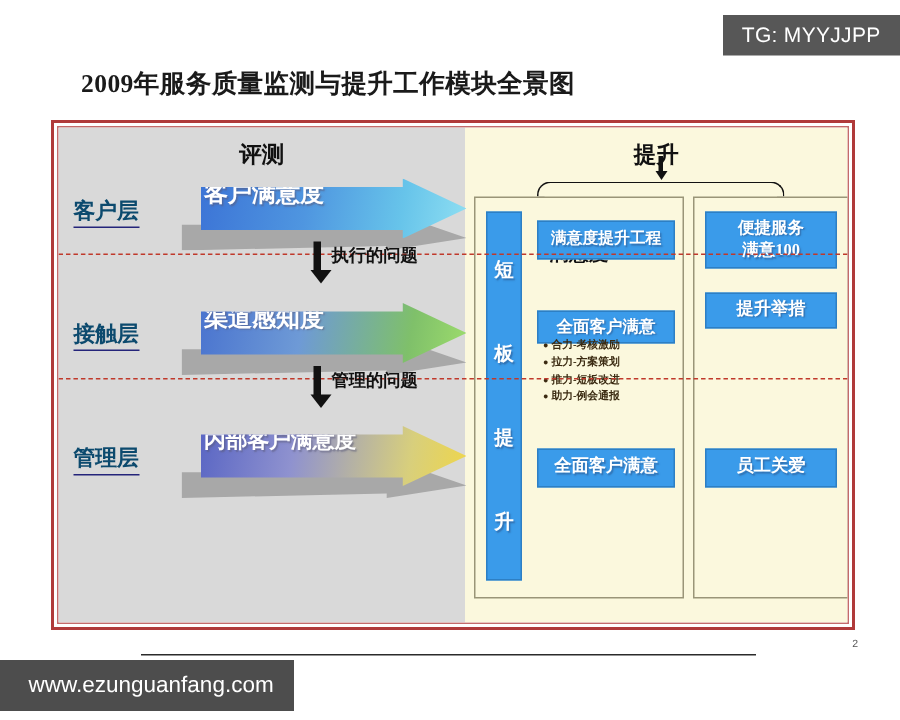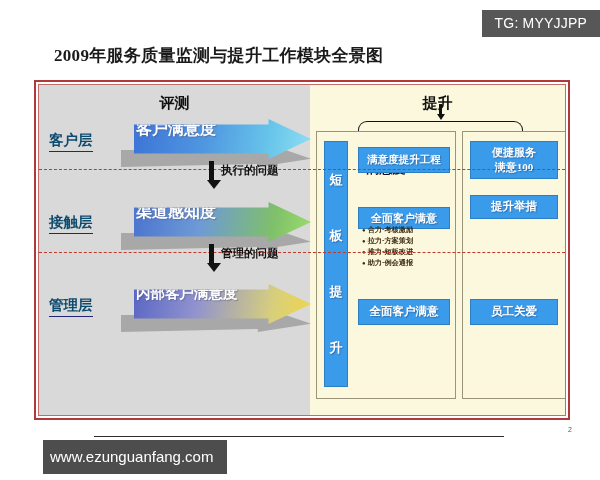--- a/index.html
+++ b/index.html
@@ -16,23 +16,22 @@
     position: absolute; top: 10px; right: 0;
     background: #575757; color: #ffffff;
     font-size: 14px; letter-spacing: .2px;
     padding: 5px 13px 6px 13px;
     white-space: nowrap;
   }
   .wm-site {
     position: absolute; left: 0; bottom: 6px;
     background: #4d4d4d; color: #ffffff;
     font-size: 15px;
-    padding: 8px 14px 9px 7px;
+    padding: 8px 14px 9px 19px;
     white-space: nowrap;
-    margin-left: 43px;
   }
 
   
   .slide {
     position: absolute; left: 26px; top: 44px;
     width: 548px; height: 390px;
   }
   .slide-title {
     font-family: "Liberation Serif", "DejaVu Serif", serif;
     font-size: 17px; font-weight: 700; color: #1a1a1a;

